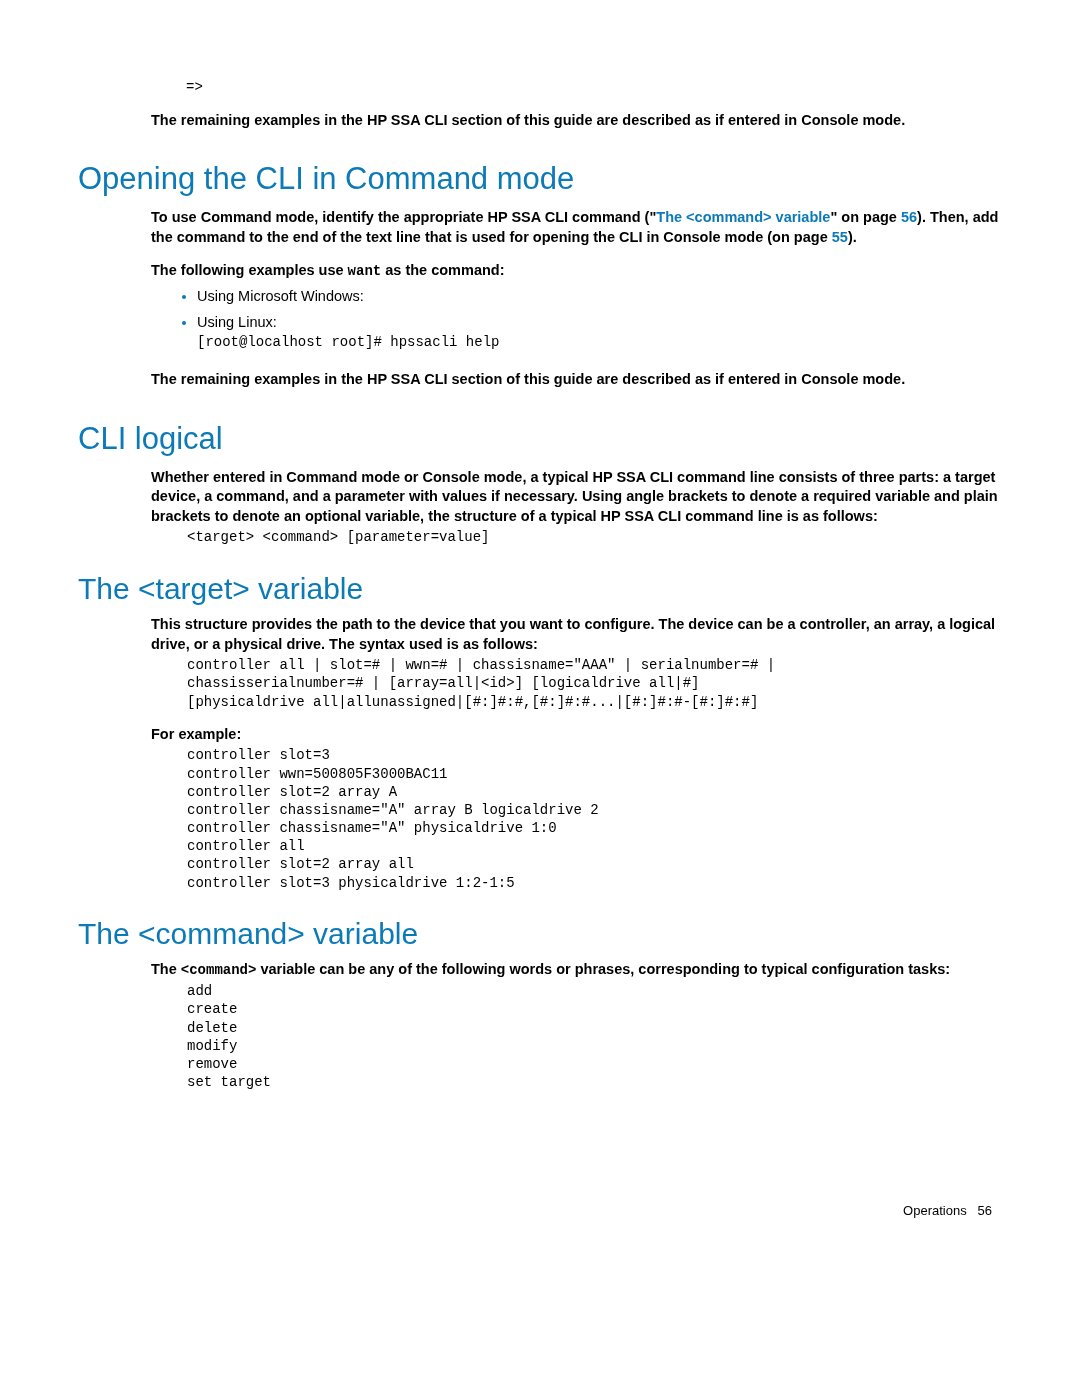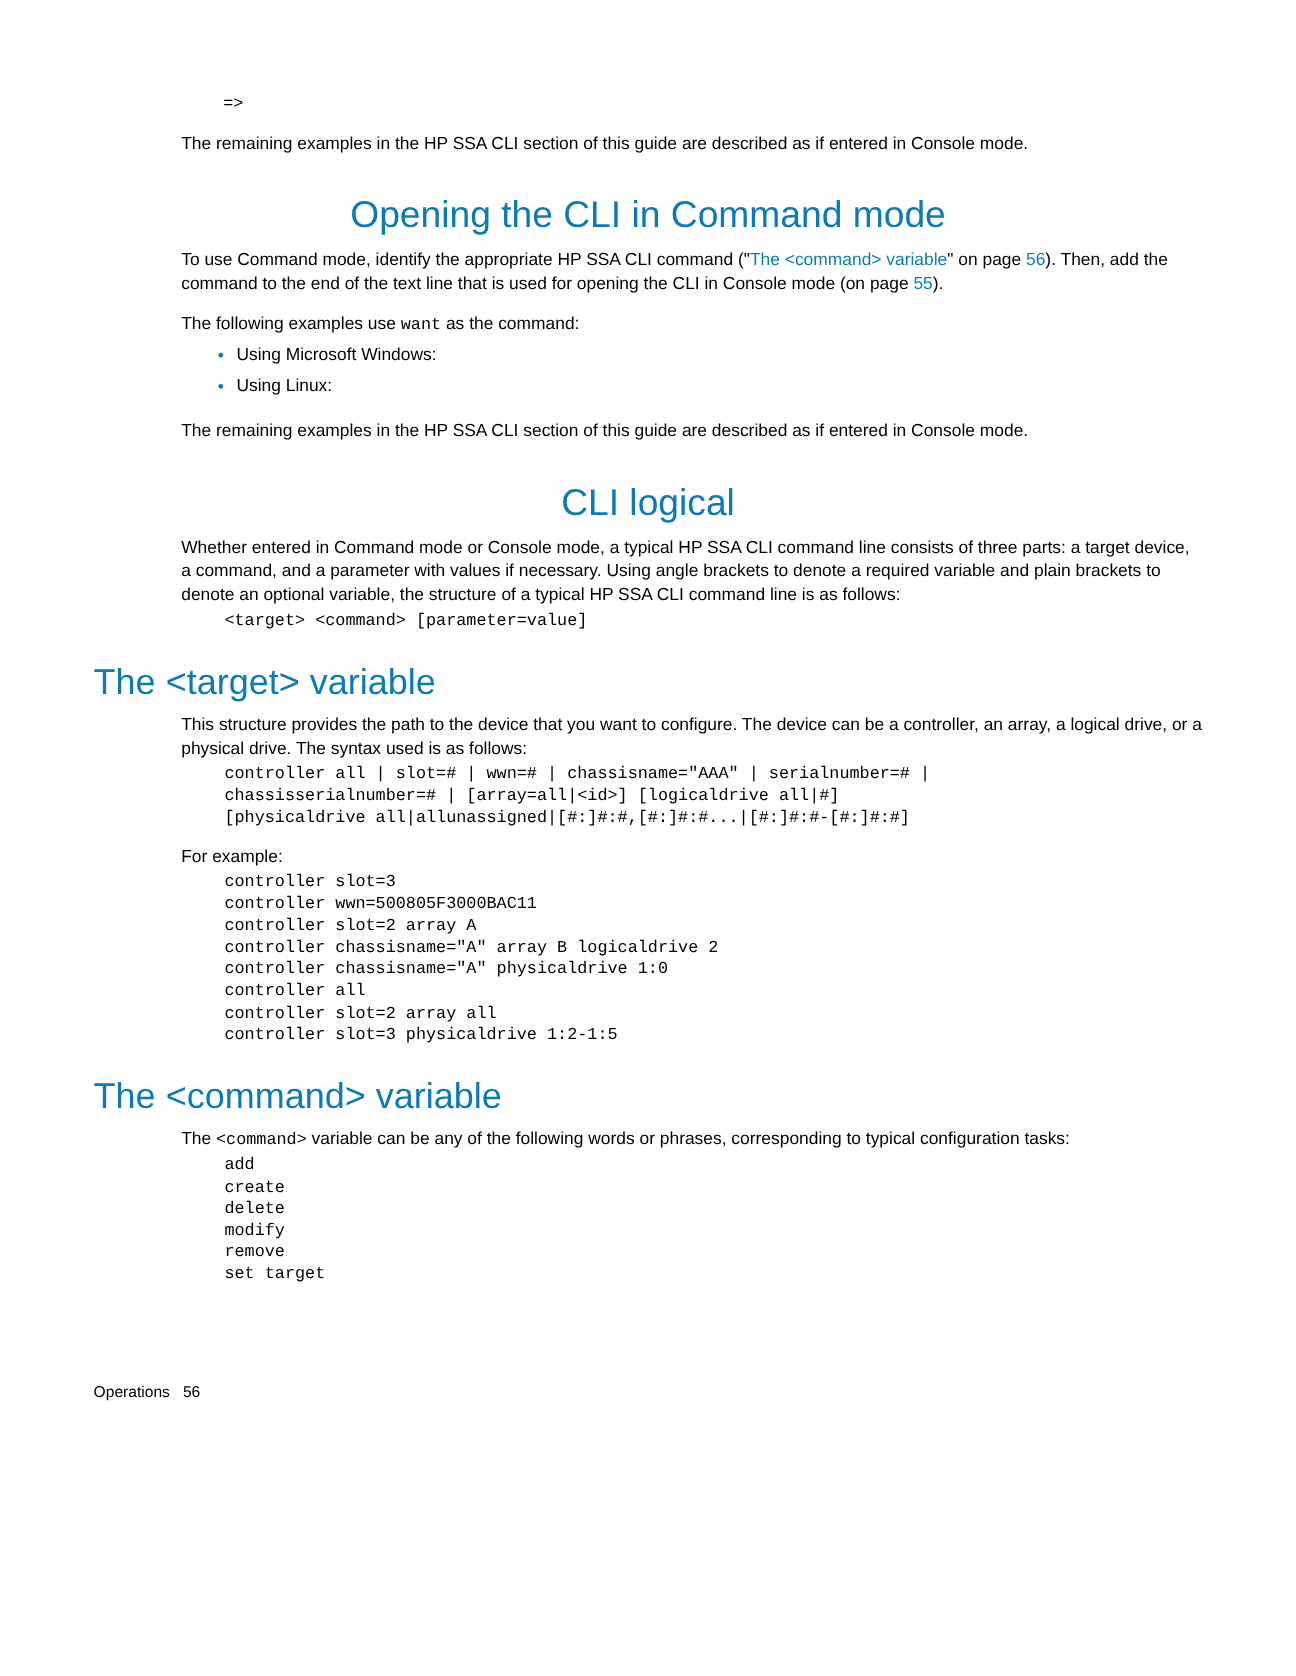--- a/index.html
+++ b/index.html
@@ -20,31 +20,31 @@
     .arrow-line {
       padding-left: 108px;
       margin-bottom: 14px;
     }
     h1 {
       font-family: Arial, Helvetica, sans-serif;
       font-weight: 400;
       font-size: 31px;
       color: #0c7ab7;
       margin: 28px 0 8px 0;
-      text-align: center;
     }
     h2 {
       font-family: Arial, Helvetica, sans-serif;
       font-weight: 400;
       font-size: 30px;
       color: #0c7ab7;
       margin: 22px 0 6px 0;
     }
     .body-text {
       margin: 2px 0 2px 73px;
+      font-weight: bold;
     }
     .link {
       color: #0c7ab7;
     }
     ul.bullets {
       list-style: disc;
       margin: 2px 0 2px 73px;
       padding-left: 36px;
     }
     ul.bullets > li {
@@ -56,21 +56,22 @@
     .code-block {
       margin: 2px 0 2px 109px;
       white-space: pre;
       line-height: 1.3;
     }
     ul .code-inline {
       margin-top: 1px;
     }
     .footer {
       position: relative;
-      margin-top: 80px;
+      margin-top: 111px;
+      text-align: right;
       font-size: 13px;
       padding-right: 10px;
     }
     .spacer-sm { height: 10px; }
   </style>
 </head>
 <body>
 
 <div class="arrow-line mono">=&gt;</div>
 
@@ -87,20 +88,21 @@
 <p class="body-text">
   <span>The following examples use </span><span class="mono">want</span><span> as the command:</span>
 </p>
 
 <ul class="bullets">
   <li>
     <span>Using Microsoft Windows:</span>
   </li>
   <li>
     <span>Using Linux:</span>
+    <div class="mono code-inline">[root@localhost root]# hpssacli help</div>
   </li>
 </ul>
 
 <div class="spacer-sm"></div>
 <p class="body-text">The remaining examples in the HP SSA CLI section of this guide are described as if entered in Console mode.</p>
 
 <h1>CLI logical</h1>
 
 <p class="body-text">Whether entered in Command mode or Console mode, a typical HP SSA CLI command line consists of three parts: a target device, a command, and a parameter with values if necessary. Using angle brackets to denote a required variable and plain brackets to denote an optional variable, the structure of a typical HP SSA CLI command line is as follows:</p>
 <div class="mono code-block">&lt;target&gt; &lt;command&gt; [parameter=value]</div>

